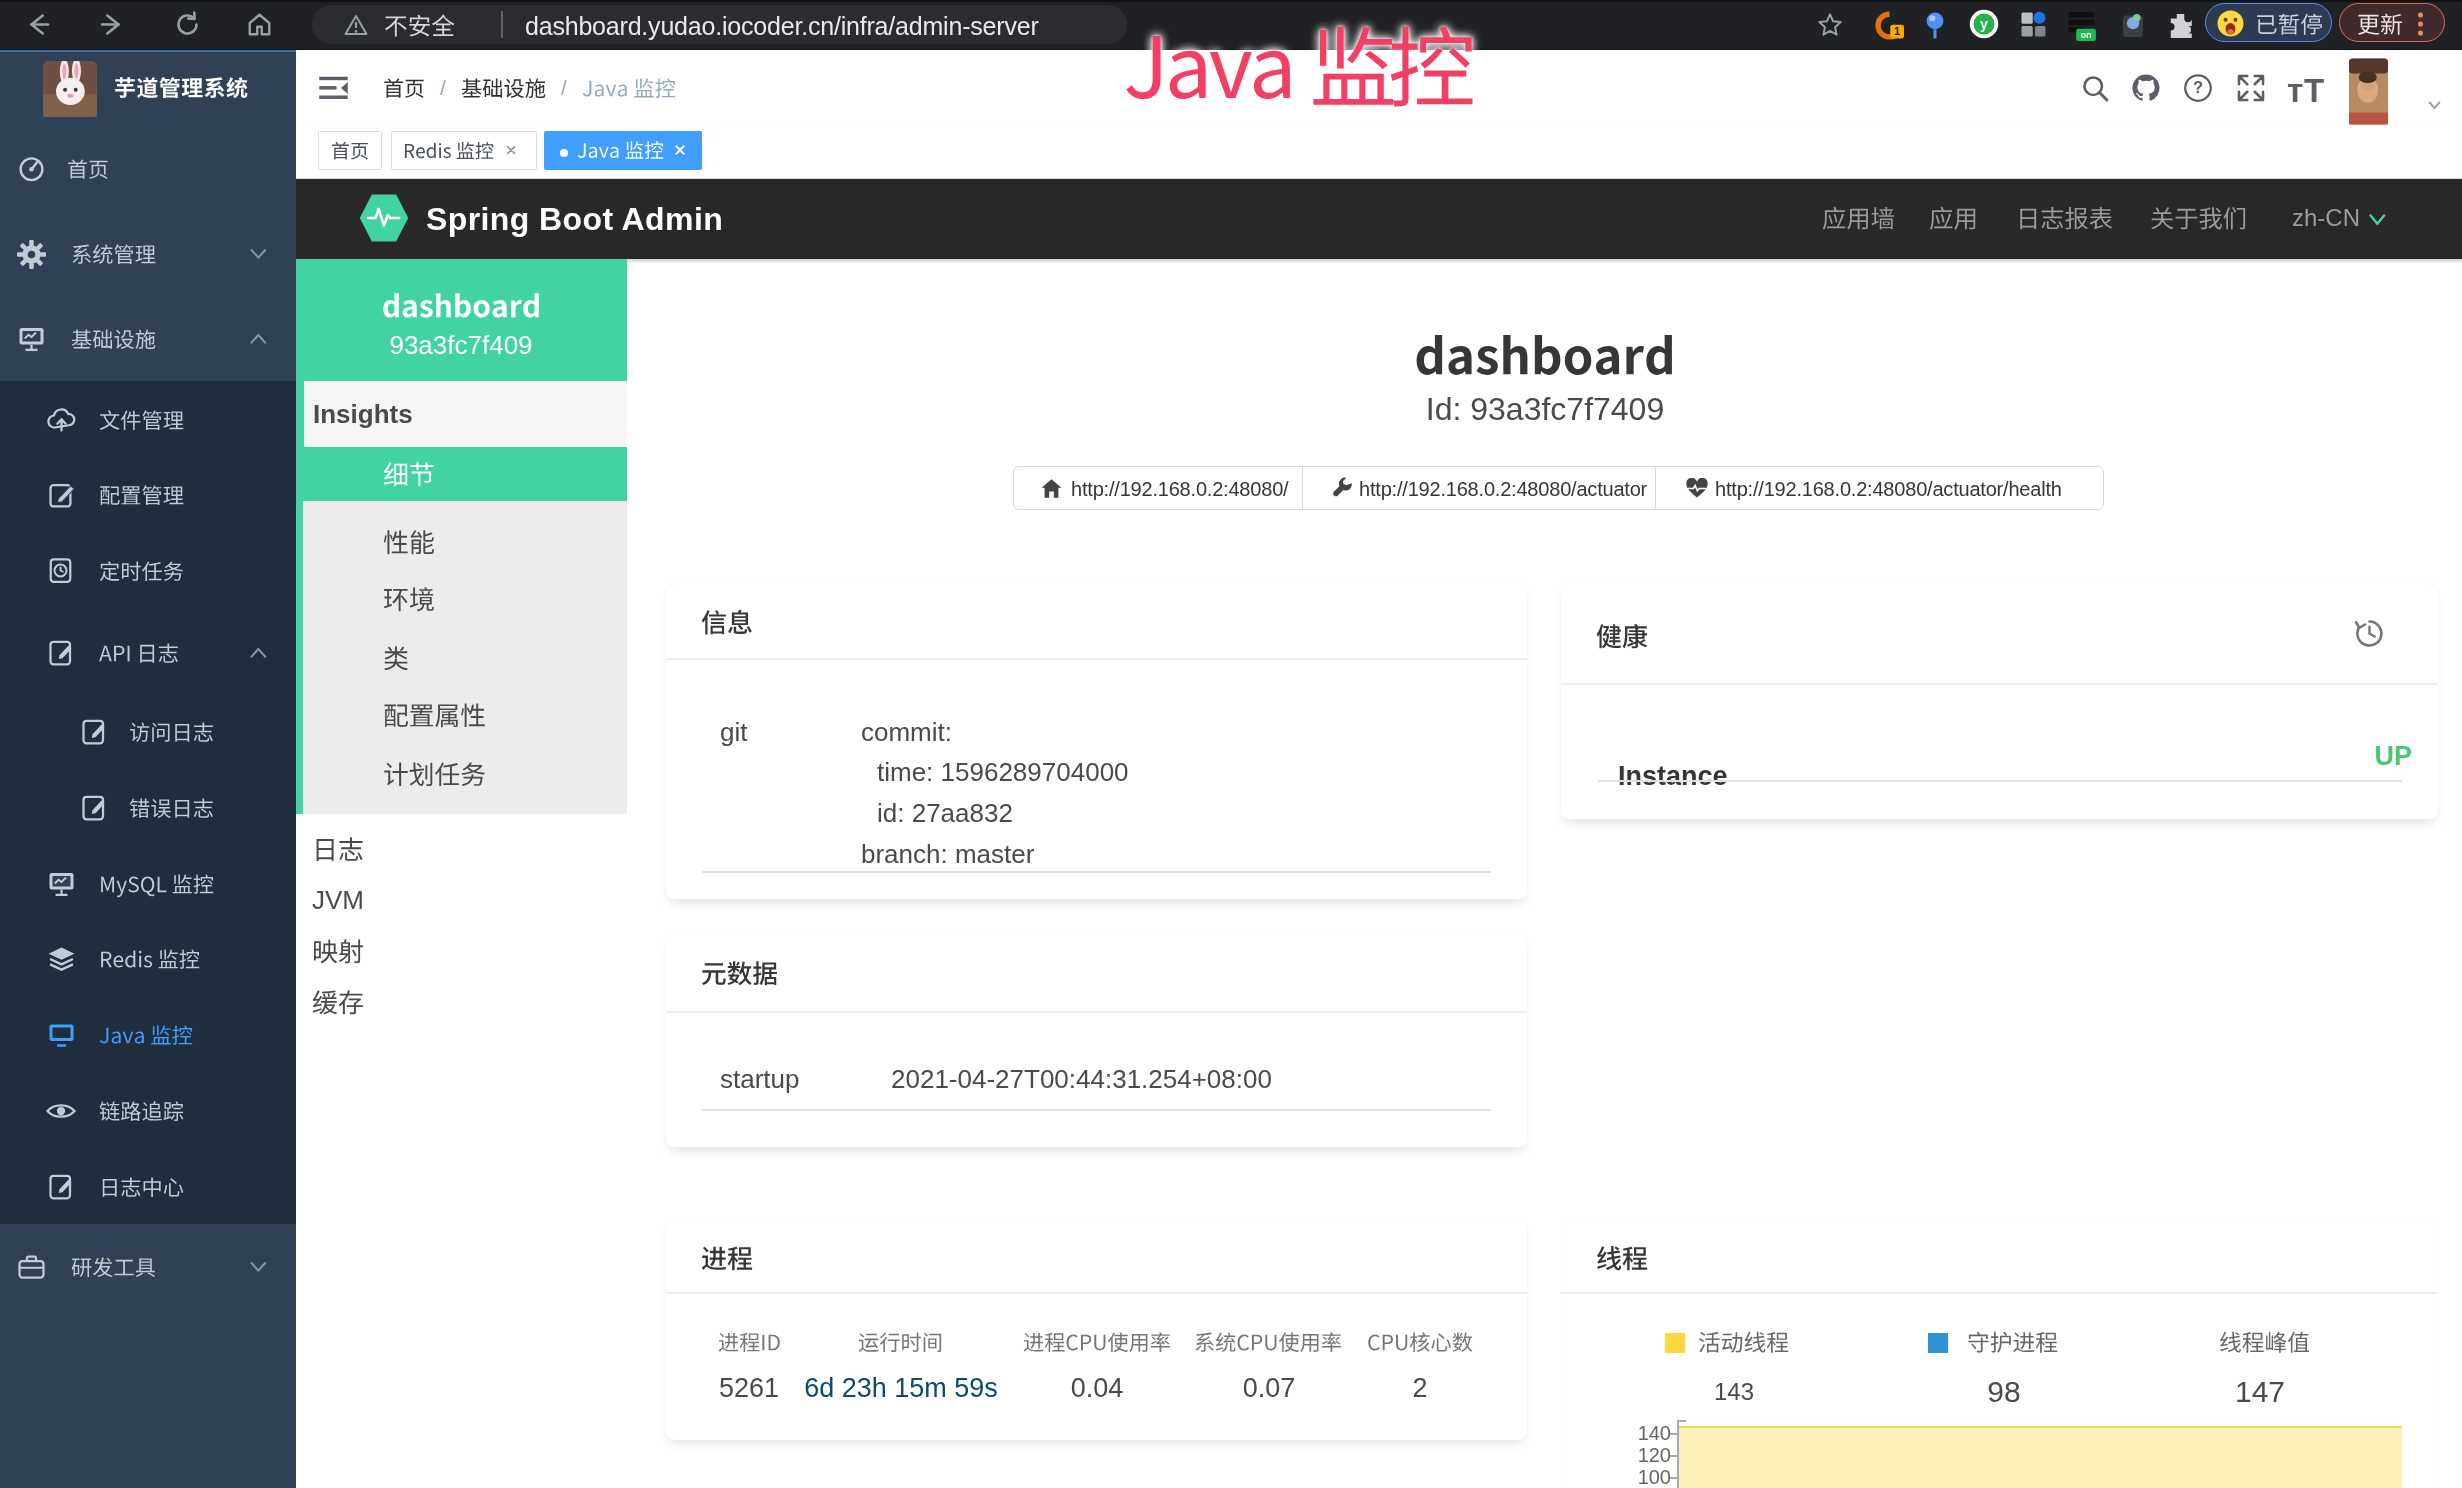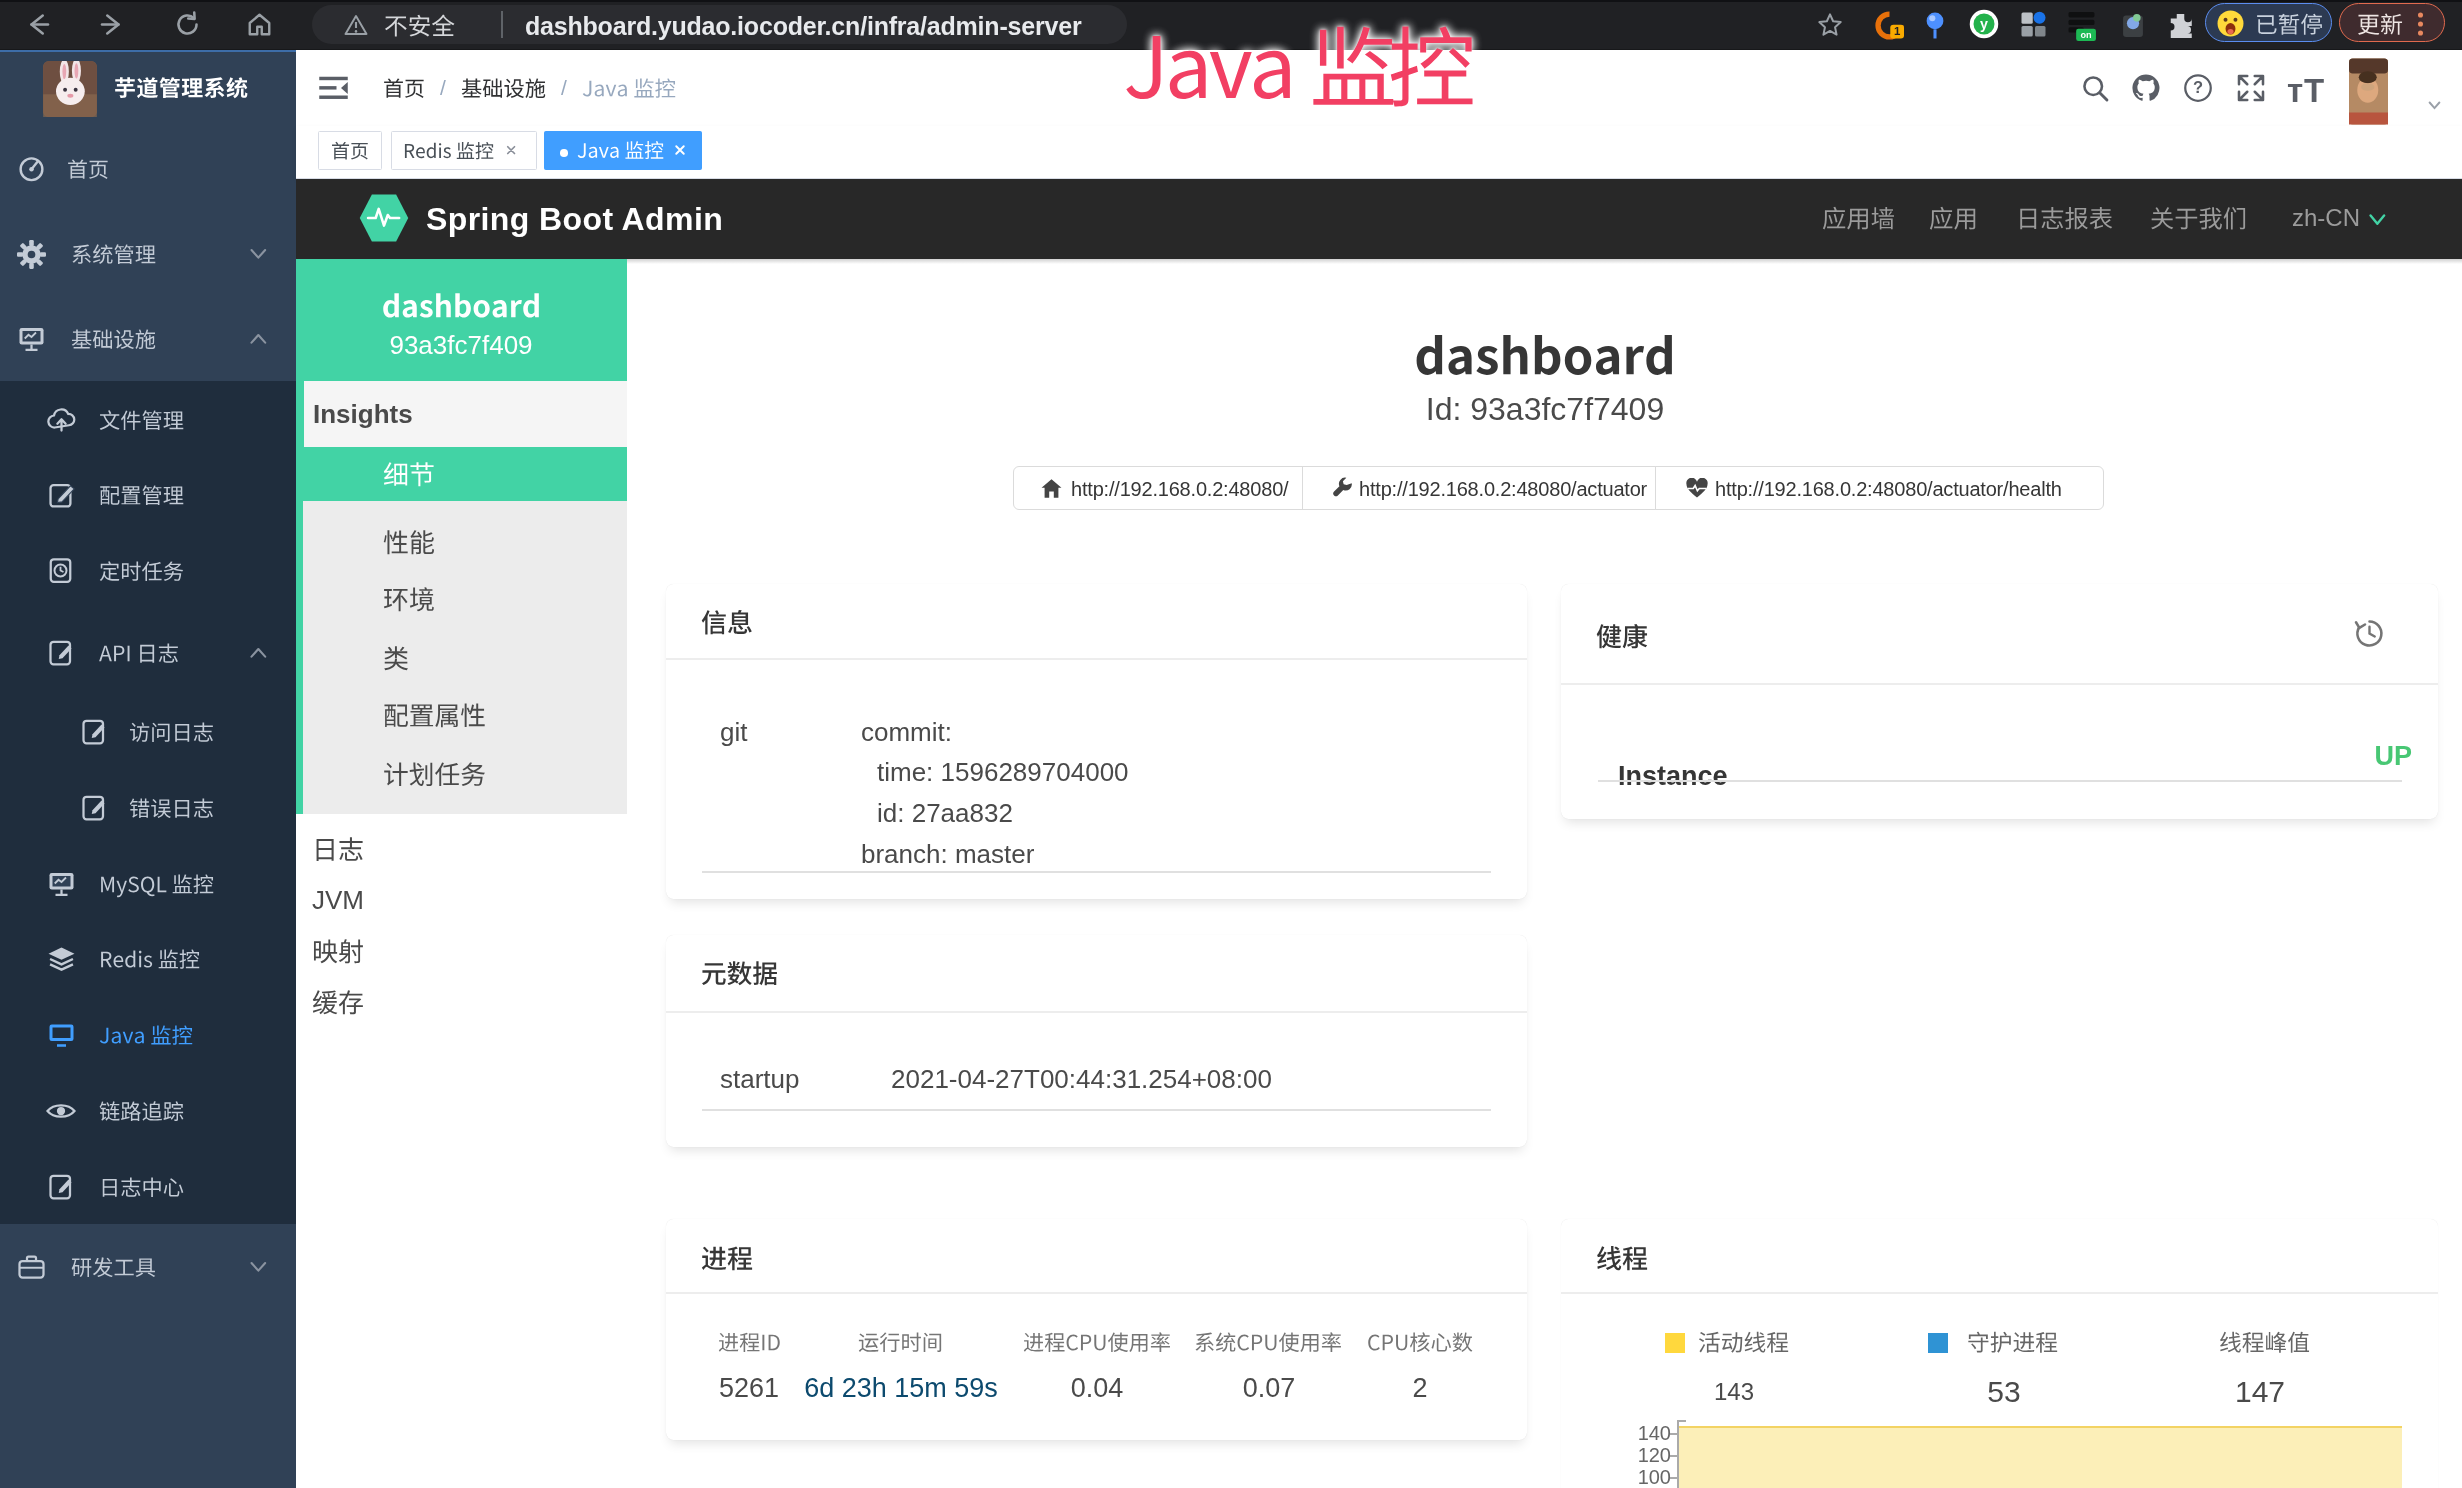--- a/index.html
+++ b/index.html
@@ -163,21 +163,21 @@
       <path d="M16 4 L30 28 H2 Z" stroke="#9aa0a6" stroke-width="2.6" fill="none" stroke-linejoin="round"></path>
       <path d="M16 12 V20" stroke="#9aa0a6" stroke-width="2.8"></path>
       <circle cx="16" cy="24.5" r="1.7" fill="#9aa0a6"></circle>
     </svg>
 <svg class="t " style="left:384px;top:9.6px" width="71" height="31" viewBox="0 -1040 3000 1300" fill="#d5d7da">
       <use href="#g0" x="0"></use>
       <use href="#g1" x="1000"></use>
       <use href="#g2" x="2000"></use>
     </svg>
 <div style="position:absolute;left:501px;top:11.4px;width:1.5px;height:27px;background:#5f6368"></div>
-<div class="lt" style="left:525px;top:7px;height:38px;line-height:38px;font-size:25px;color:#e8eaed;font-weight:700;font-family:'Liberation Sans', sans-serif;letter-spacing:-0.2px;">dashboard.yudao.iocoder.cn/infra/admin-server</div>
+<div class="lt" style="left:525px;top:7px;height:38px;line-height:38px;font-size:25px;color:#e8eaed;font-weight:400;font-family:'Liberation Sans', sans-serif;letter-spacing:-0.2px;">dashboard.yudao.iocoder.cn/infra/admin-server</div>
 <svg style="position:absolute;left:1817px;top:12px" width="26" height="26" viewBox="0 0 34 34">
       <path d="M17 3 L21.1 12.1 L31 13.2 L23.6 19.9 L25.6 29.6 L17 24.7 L8.4 29.6 L10.4 19.9 L3 13.2 L12.9 12.1 Z" stroke="#9aa0a6" stroke-width="2.6" fill="none" stroke-linejoin="round"></path>
     </svg>
 <svg style="position:absolute;left:1875px;top:10.6px" width="29" height="29" viewBox="0 0 38 38">
       <path d="M19 4 A15 15 0 1 0 34 19" stroke="#e8710a" stroke-width="7" fill="none"></path>
       <rect x="20" y="18" width="18" height="18" rx="4" fill="#f9ab00"></rect>
       <text x="29" y="32" font-size="15" font-weight="bold" fill="#202124" text-anchor="middle">1</text>
     </svg>
 <svg style="position:absolute;left:1922px;top:10.6px" width="26" height="29" viewBox="0 0 34 38">
       <circle cx="17" cy="13" r="11" fill="#4d90fe"></circle>
@@ -755,21 +755,21 @@
       <use href="#g106" x="3000"></use>
     </svg>
 <div class="lt" style="left:1734px;top:1369px;height:46px;line-height:46px;font-size:24px;color:#4a4a4a;font-weight:400;font-family:'Liberation Sans', sans-serif;transform:translateX(-50%);">143</div>
 <div style="position:absolute;left:1928px;top:1333px;width:20px;height:20px;background:#2f93d4"></div>
 <svg class="t " style="left:1967px;top:1327px" width="91" height="30" viewBox="0 -1040 4000 1300" fill="#666">
       <use href="#g121" x="0"></use>
       <use href="#g122" x="1000"></use>
       <use href="#g105" x="2000"></use>
       <use href="#g106" x="3000"></use>
     </svg>
-<div class="lt" style="left:2004px;top:1369px;height:46px;line-height:46px;font-size:30px;color:#4a4a4a;font-weight:400;font-family:'Liberation Sans', sans-serif;transform:translateX(-50%);">53</div>
+<div class="lt" style="left:2004px;top:1369px;height:46px;line-height:46px;font-size:30px;color:#4a4a4a;font-weight:400;font-family:'Liberation Sans', sans-serif;transform:translateX(-50%);">98</div>
 <svg class="t " style="left:2219px;top:1327px" width="91" height="30" viewBox="0 -1040 4000 1300" fill="#666">
       <use href="#g120" x="0"></use>
       <use href="#g106" x="1000"></use>
       <use href="#g123" x="2000"></use>
       <use href="#g124" x="3000"></use>
     </svg>
 <div class="lt" style="left:2260px;top:1369px;height:46px;line-height:46px;font-size:30px;color:#4a4a4a;font-weight:400;font-family:'Liberation Sans', sans-serif;transform:translateX(-50%);">147</div>
 <div class="lt" style="left:1671px;top:1418px;height:30px;line-height:30px;font-size:20px;color:#666;font-weight:400;font-family:'Liberation Sans', sans-serif;transform:translateX(-100%);">140</div>
 <div class="lt" style="left:1671px;top:1440px;height:30px;line-height:30px;font-size:20px;color:#666;font-weight:400;font-family:'Liberation Sans', sans-serif;transform:translateX(-100%);">120</div>
 <div class="lt" style="left:1671px;top:1462px;height:30px;line-height:30px;font-size:20px;color:#666;font-weight:400;font-family:'Liberation Sans', sans-serif;transform:translateX(-100%);">100</div>

